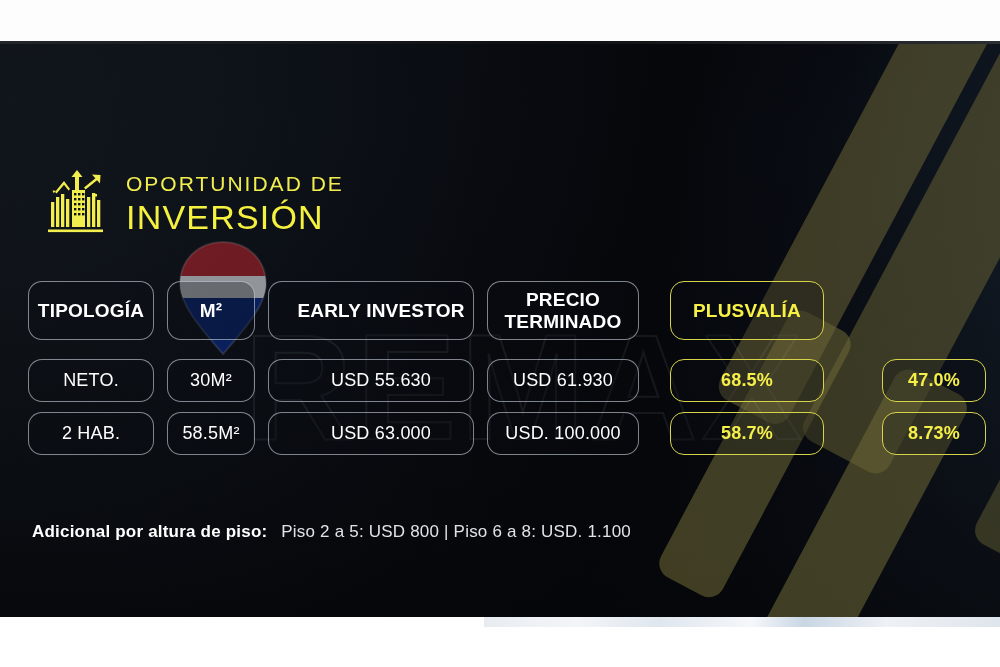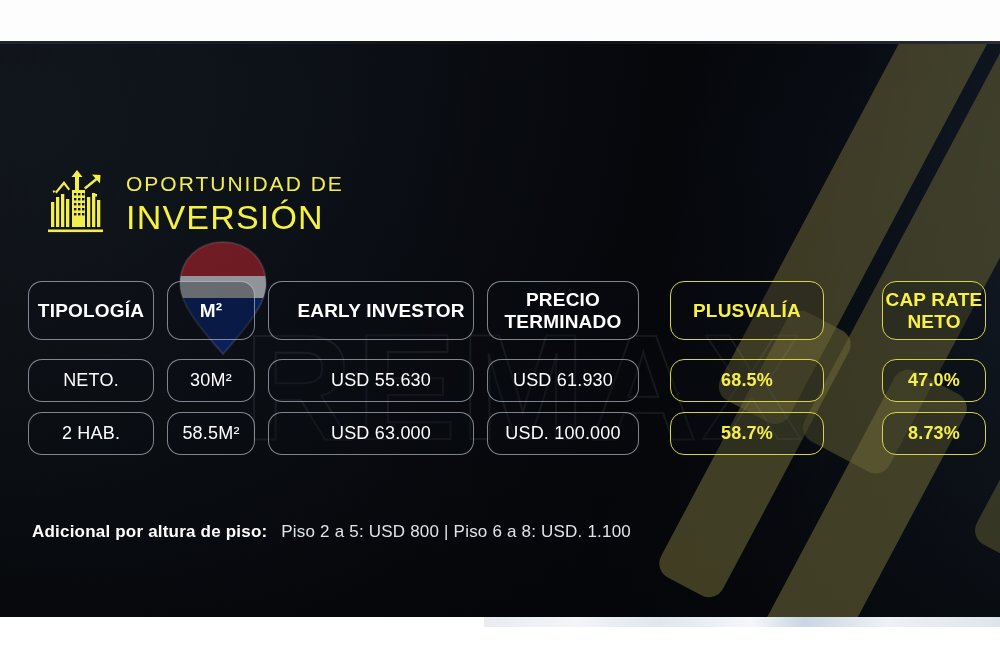--- a/index.html
+++ b/index.html
@@ -322,26 +322,20 @@
         <div class="cell c-tip">TIPOLOGÍA</div>
         <div class="cell c-m2">M²</div>
         <div class="cell c-early">EARLY INVESTOR</div>
         <div class="cell c-prec">
           <span style="display:block">
             <span style="display:block">PRECIO</span>
             <span style="display:block">TERMINADO</span>
           </span>
         </div>
         <div class="cell c-plus accent">PLUSVALÍA</div>
-        <div class="cell c-cap accent">
-          <span style="display:block">
-            <span style="display:block">CAP RATE</span>
-            <span style="display:block">NETO</span>
-          </span>
-        </div>
       </div>
 
       <div class="trow data1">
         <div class="cell c-tip">NETO.</div>
         <div class="cell c-m2">30M²</div>
         <div class="cell c-early">USD 55.630</div>
         <div class="cell c-prec">USD 61.930</div>
         <div class="cell c-plus accent">68.5%</div>
         <div class="cell c-cap accent">47.0%</div>
       </div>

